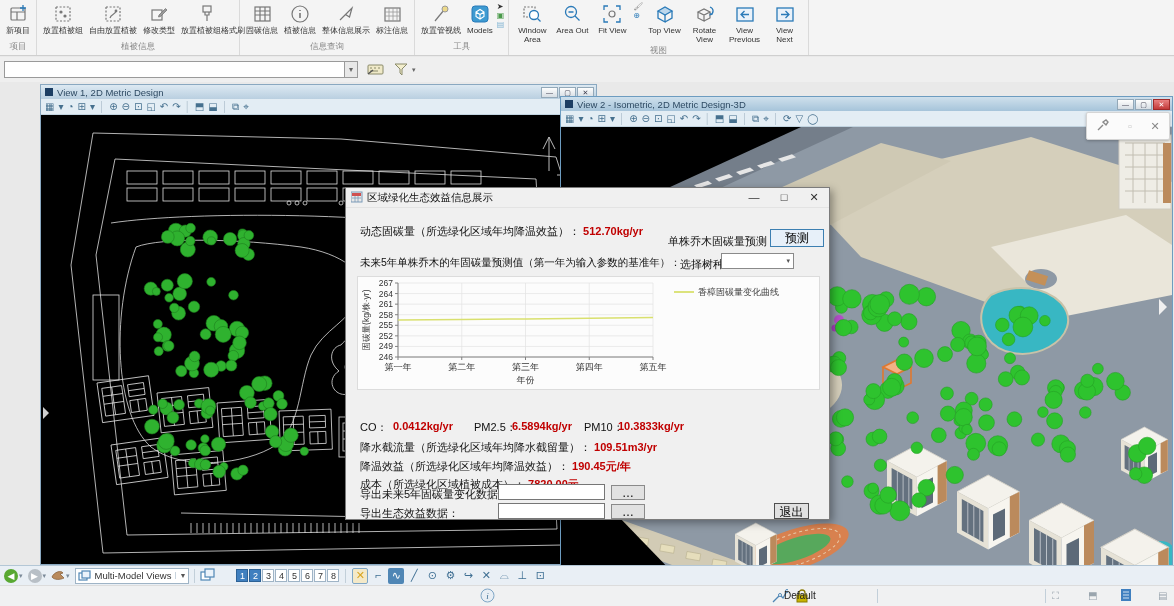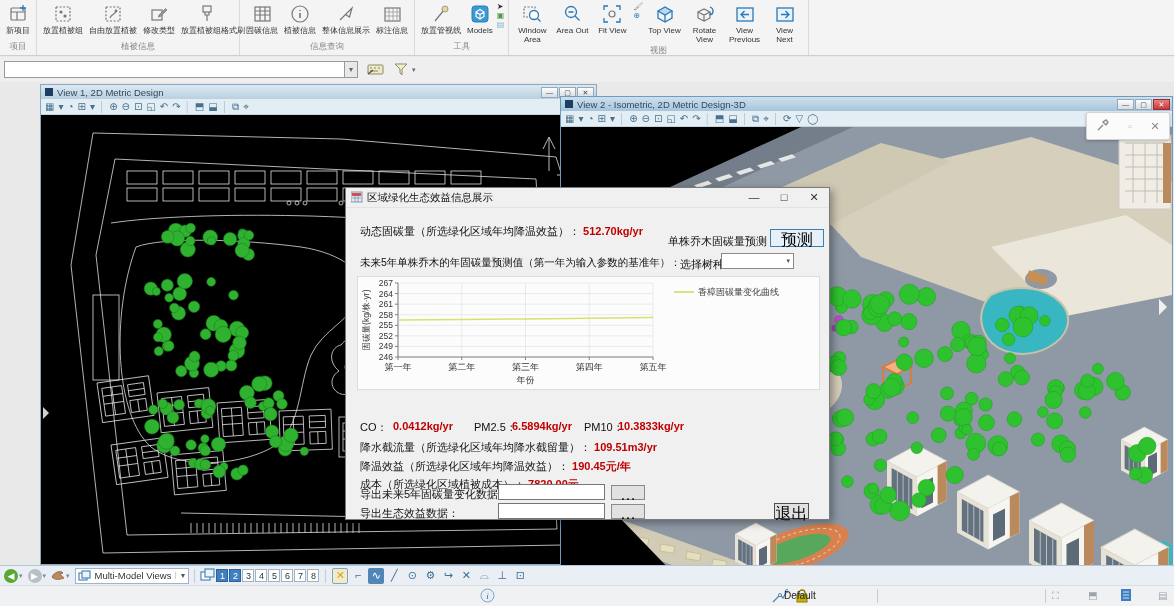--- a/index.html
+++ b/index.html
@@ -43,21 +43,21 @@
   #floatpanel{position:absolute;left:1086px;top:112px;width:84px;height:28px;background:#fbfbfb;border:1px solid #d5d5d5;border-radius:2px;box-shadow:0 1px 3px rgba(0,0,0,.25);display:flex;align-items:center;justify-content:space-around;z-index:15;color:#888;font-size:11px;}
   
   #dialog{position:absolute;left:345px;top:187px;width:485px;height:333px;background:#f0f0f0;border:1px solid #7b7b7b;box-shadow:3px 3px 8px rgba(0,0,0,.35);z-index:20;font-size:11px;}
   .dtitle{height:20px;display:flex;align-items:center;background:#f0f0f0;border-bottom:1px solid #e3e3e3;padding-left:5px;}
   .dttext{font-size:10.5px;color:#111;margin-left:4px;flex:1;}
   .db{width:30px;height:19px;text-align:center;font-size:11px;line-height:18px;color:#333;}
   .drow{position:absolute;white-space:nowrap;color:#111;}
   .red{color:#c00000;font-weight:bold;}
   #d-chartbox{position:absolute;left:11px;top:88px;width:463px;height:114px;background:#fcfcfc;border:1px solid #dcdcdc;}
   .dinput{position:absolute;height:16px;border:1px solid #767676;background:#fff;font-size:10px;padding:0 2px;}
-  .dbtn{position:absolute;background:#e1e1e1;border:1px solid #8a8a8a;font-size:16px;text-align:center;padding:0;font-family:inherit;}
+  .dbtn{position:absolute;background:#e1e1e1;border:1px solid #8a8a8a;font-size:12px;text-align:center;padding:0;font-family:inherit;}
   #d-predict-btn{left:424px;top:41px;width:54px;height:18px;background:#e7f0f9;border:1px solid #3c7fb1;}
   #d-exit-btn{left:428px;top:315px;width:35px;height:16px;border:1px solid #4f4f4f;}
   .dselect{position:absolute;left:375px;top:65px;width:73px;height:16px;background:#fff;border:1px solid #8a8a8a;display:flex;align-items:center;}
   .dselect .arr{margin-left:auto;font-size:7px;color:#555;padding-right:3px;}
   
   #bb1{position:absolute;left:0;top:565px;width:1174px;height:20px;background:#e9eff5;border-top:1px solid #b4c7d6;display:flex;align-items:center;font-size:10px;}
   #bb2{position:absolute;left:0;top:585px;width:1174px;height:21px;background:#f0f1f2;border-top:1px solid #dcdcdc;font-size:10px;color:#555;}
   .navcirc{width:14px;height:14px;border-radius:50%;display:inline-flex;align-items:center;justify-content:center;color:#fff;font-size:9px;margin-left:4px;}
   .caret{font-size:7px;color:#7a8a98;margin:0 1px;}
   #mmv{display:flex;align-items:center;height:16px;background:#fff;border:1px solid #9fb4c6;margin-left:4px;padding:0 2px;}
@@ -981,21 +981,21 @@
       <span class="lbl">Multi-Model Views</span>
       <span class="arr">▼</span>
     </div>
     <span class="bsep"></span>
     <span>
       <svg width="16" height="14">
           <rect x="1" y="4" width="9" height="8" fill="#fff" stroke="#4f86b5" stroke-width="1.2"></rect>
           <rect x="5" y="1" width="9" height="8" fill="#eaf2fa" stroke="#4f86b5" stroke-width="1.2"></rect>
         </svg>
     </span>
-    <span id="vnums" style="margin-left:0"><span class="vnum on">1</span><span class="vnum on">2</span><span class="vnum">3</span><span class="vnum">4</span><span class="vnum">5</span><span class="vnum">6</span><span class="vnum">7</span><span class="vnum">8</span></span>
+    <span id="vnums" style="margin-left:20px"><span class="vnum on">1</span><span class="vnum on">2</span><span class="vnum">3</span><span class="vnum">4</span><span class="vnum">5</span><span class="vnum">6</span><span class="vnum">7</span><span class="vnum">8</span></span>
     <span class="bsep"></span>
     <span class="snap xlock">✕</span>
     <span id="snapicons"><span class="snap">⌐</span><span class="snap on">∿</span><span class="snap">╱</span><span class="snap">⊙</span><span class="snap">⚙</span><span class="snap">↪</span><span class="snap">✕</span><span class="snap">⌓</span><span class="snap">⊥</span><span class="snap">⊡</span></span>
   </div>
 
   <div id="bb2">
     <span class="abs" style="left:480px;top:2px">
       <svg width="15" height="15">
           <circle cx="7.5" cy="7.5" r="6.5" fill="#e8eef4" stroke="#7fa6c6"></circle>
           <text x="7.5" y="11" text-anchor="middle" font-size="9" fill="#3f6f93" font-family="Liberation Serif,serif" font-style="italic">i</text>

